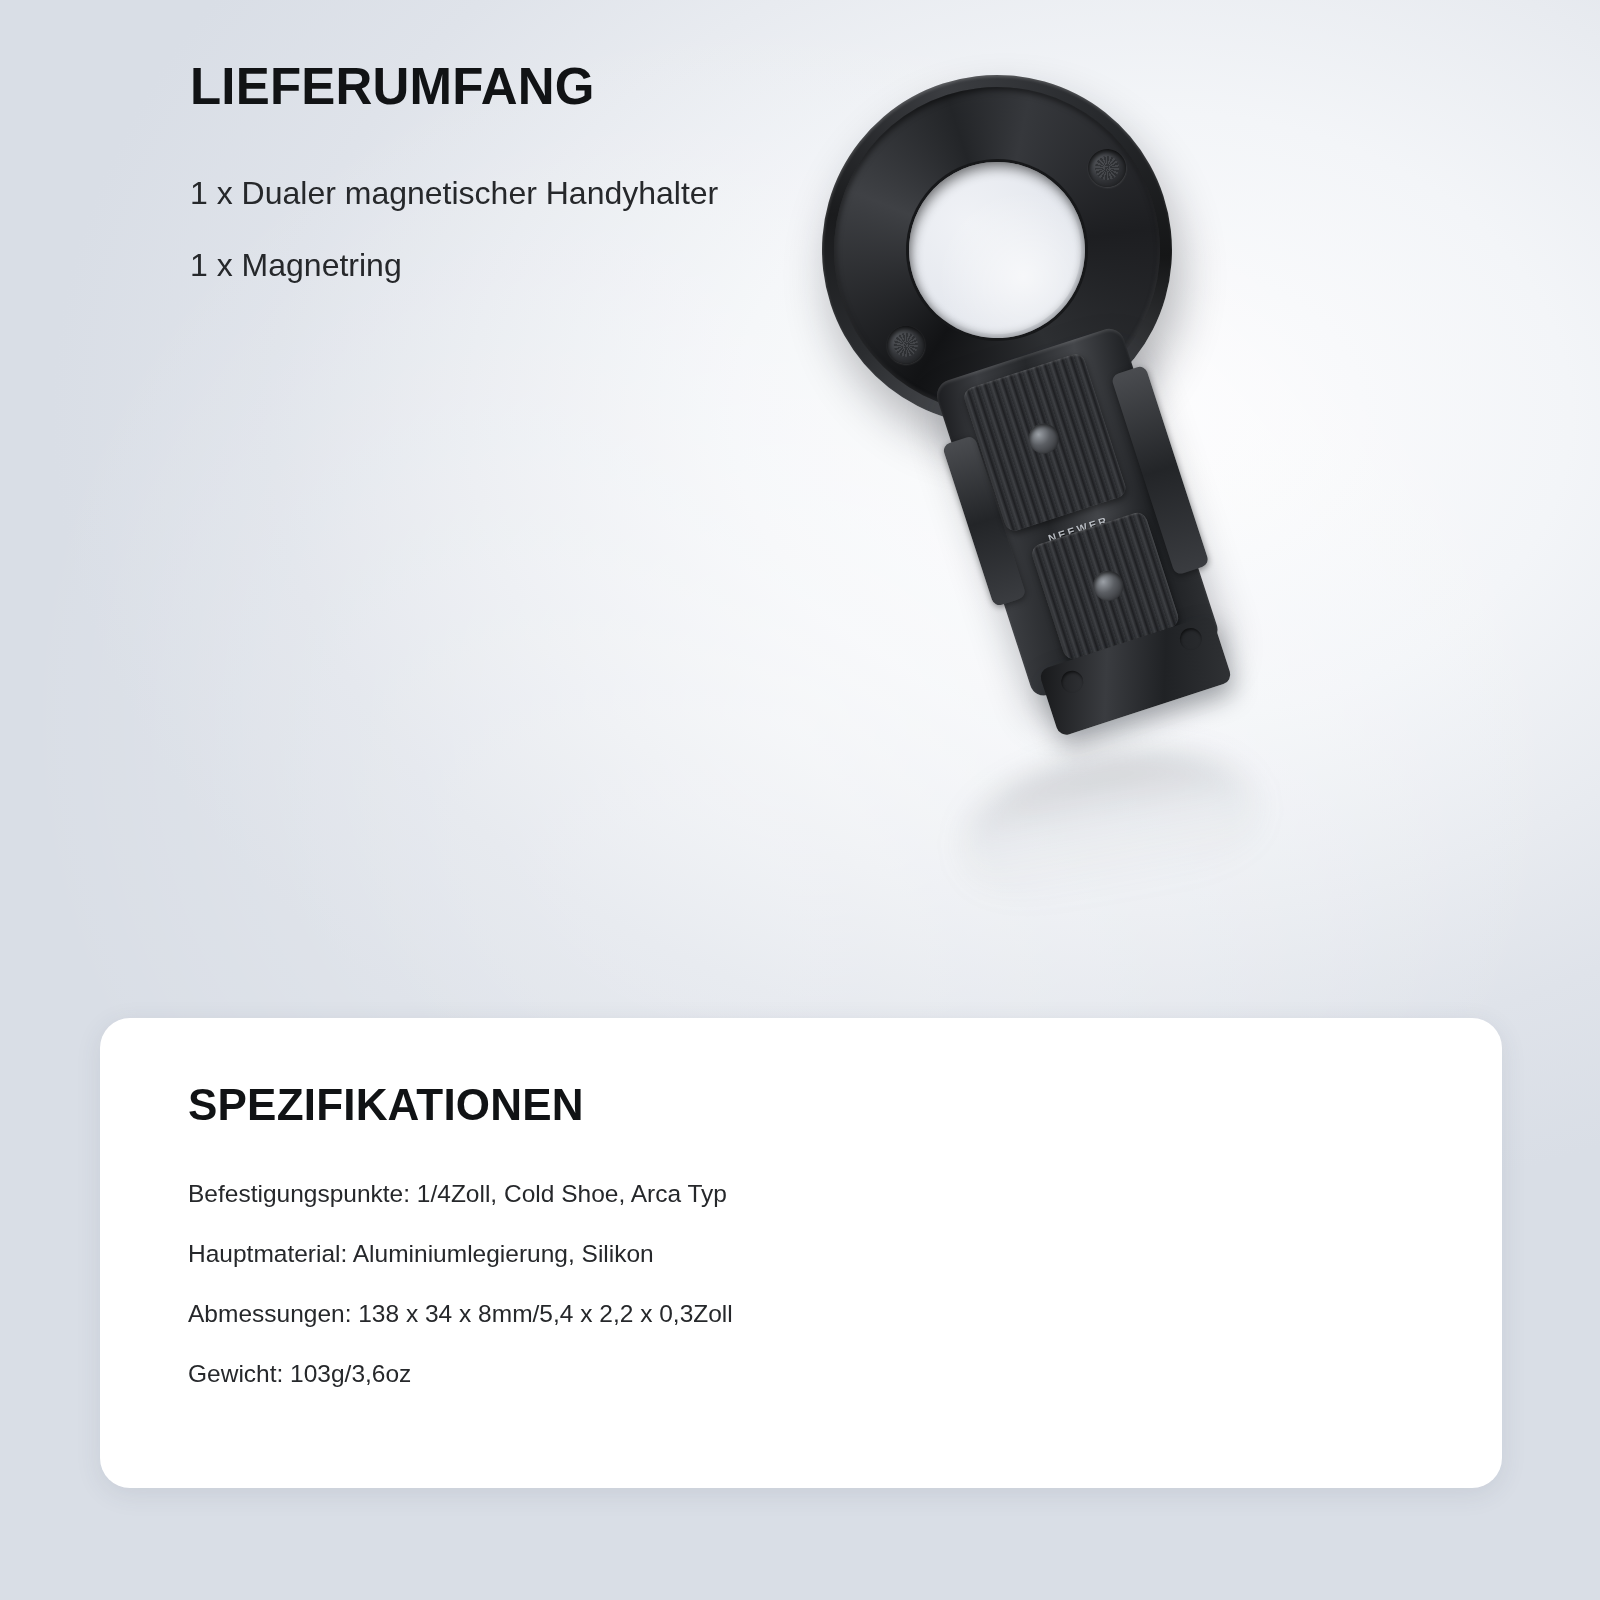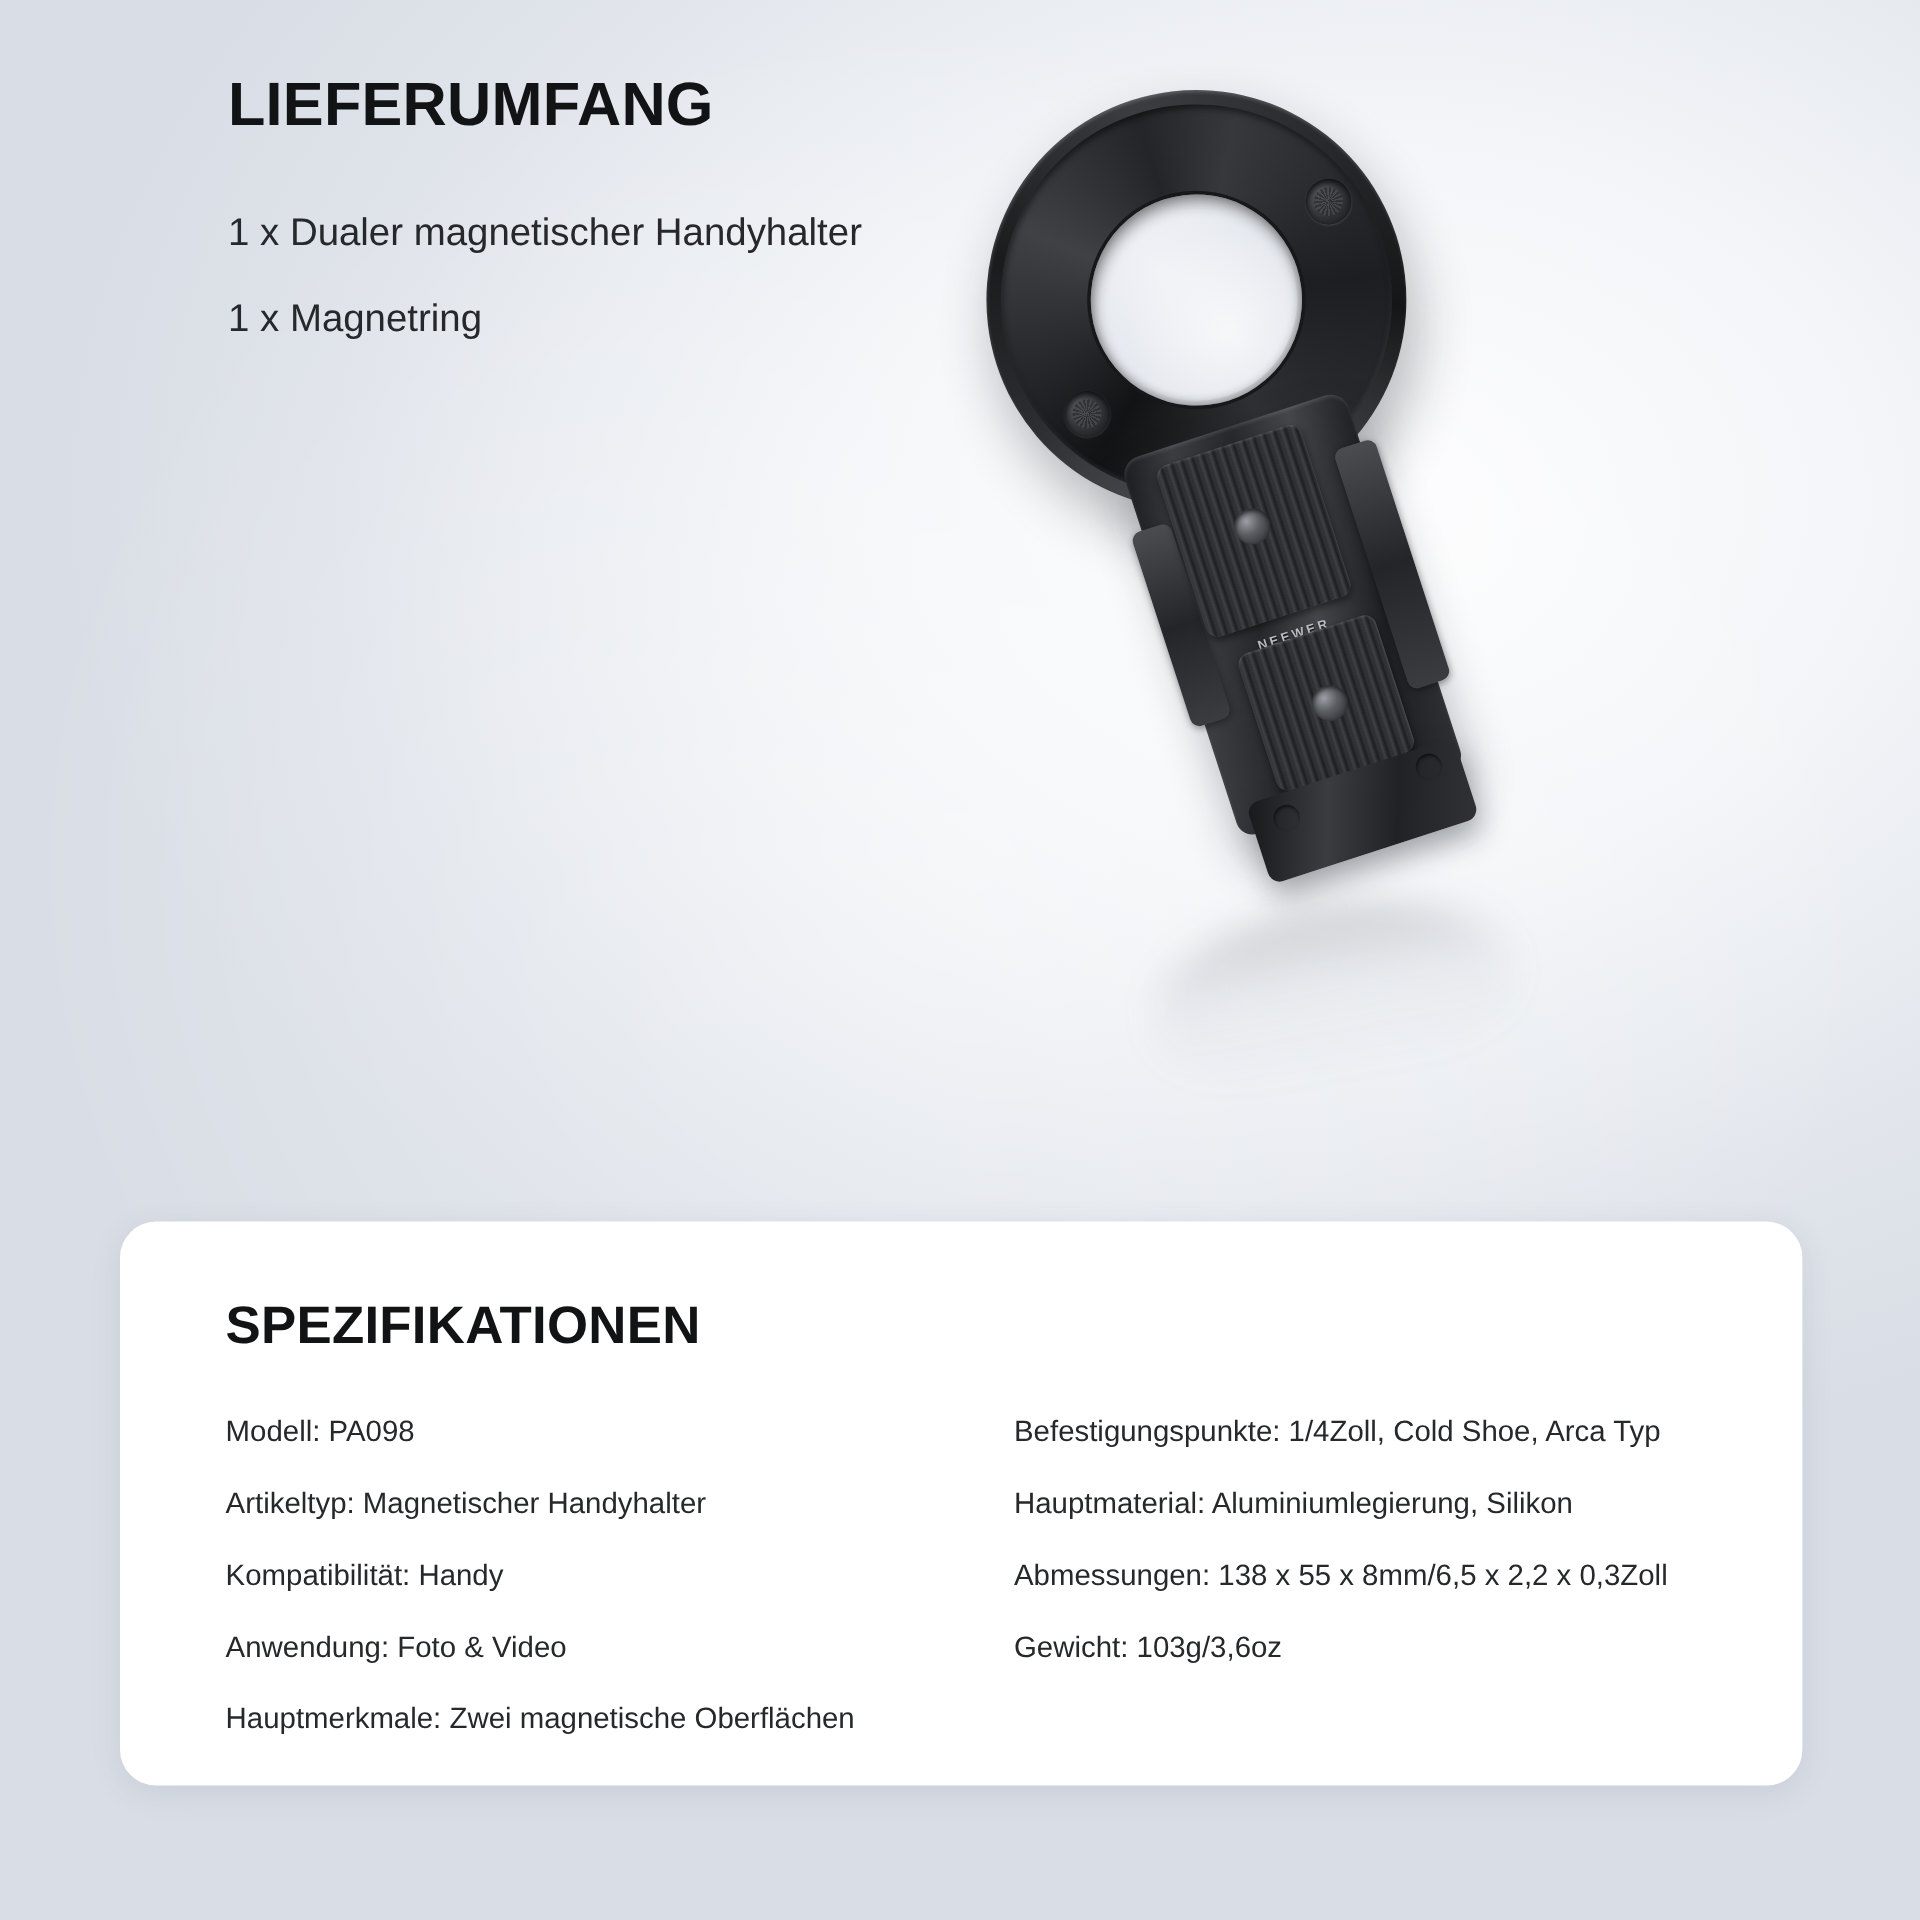--- a/index.html
+++ b/index.html
@@ -317,33 +317,24 @@
           <div class="foot-screw fs-2"></div>
         </div>
       </div>
 
     </div>
   </div>
 
   <div class="spec-card">
     <h2 class="spec-title">SPEZIFIKATIONEN</h2>
     <div class="spec-cols">
-      <div class="spec-col left">
-        <ul>
-          <li>Modell: PA098</li>
-          <li>Artikeltyp: Magnetischer Handyhalter</li>
-          <li>Kompatibilität: Handy</li>
-          <li>Anwendung: Foto &amp; Video</li>
-          <li>Hauptmerkmale: Zwei magnetische Oberflächen</li>
-        </ul>
-      </div>
       <div class="spec-col right">
         <ul>
           <li>Befestigungspunkte: 1/4Zoll, Cold Shoe, Arca Typ</li>
           <li>Hauptmaterial: Aluminiumlegierung, Silikon</li>
-          <li>Abmessungen: 138 x 55 x 8mm/6,5 x 2,2 x 0,3Zoll</li>
+          <li>Abmessungen: 138 x 34 x 8mm/5,4 x 2,2 x 0,3Zoll</li>
           <li>Gewicht: 103g/3,6oz</li>
         </ul>
       </div>
     </div>
   </div>
 
 </div>
 
 </body></html>

